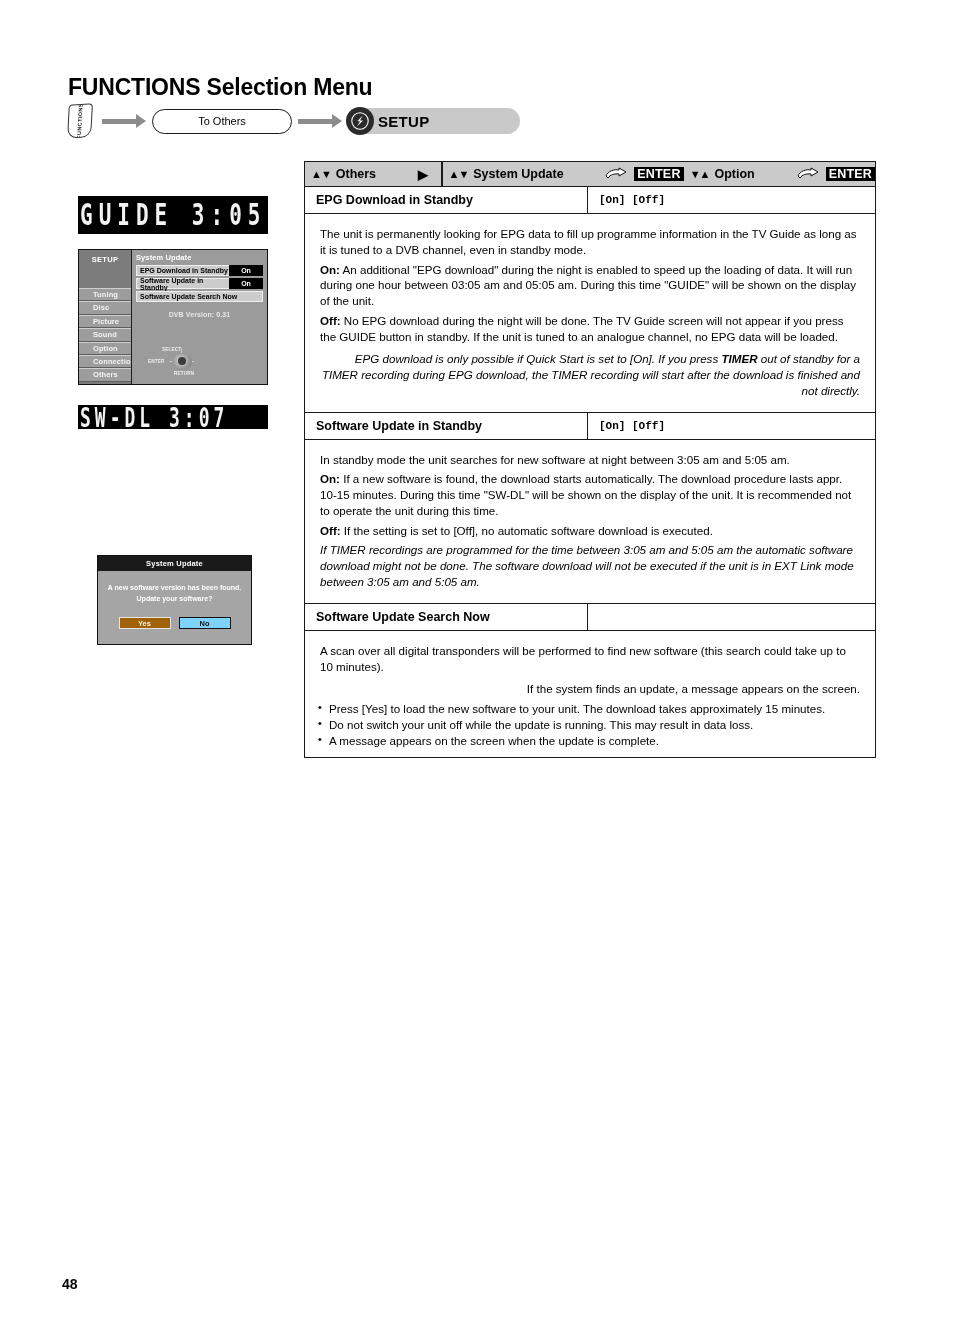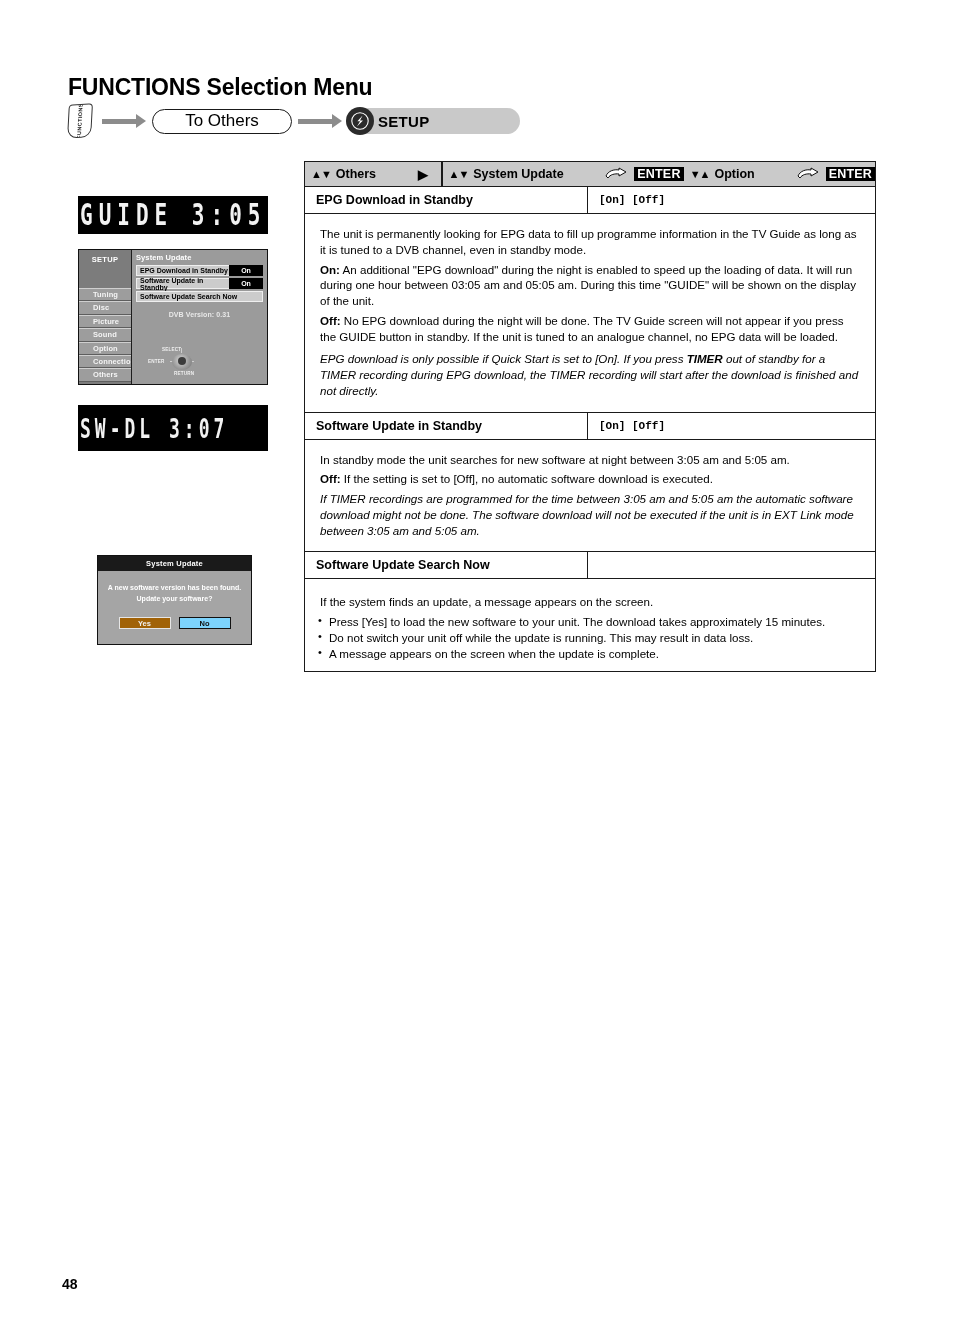--- a/index.html
+++ b/index.html
@@ -49,21 +49,21 @@
     border-bottom:7px solid transparent;
     border-left:10px solid #8c8c8c;
   }
 
   .pill-outline {
     border:1.6px solid #1a1a1a;
     border-radius:14px;
     height:25px;
     min-width:140px;
     display:flex; align-items:center; justify-content:center;
-    font-size:17px;
+    font-size:11px;
     padding:0 18px;
     background:#fff;
   }
 
   .pill-setup {
     height:26px; width:172px;
     background:#c9c9c9;
     border-radius:13px;
     display:flex; align-items:center;
     padding-left:30px;
@@ -89,21 +89,21 @@
   .led-text {
     color:#f2f2f2;
     font-family:"DejaVu Sans Mono", monospace;
     font-weight:bold;
     letter-spacing:6px;
     white-space:nowrap;
     transform: scaleY(1.45);
   }
   #led-guide { left:78px; top:196px; width:190px; height:38px; }
   #led-guide .led-text { font-size:21px; }
-  #led-swdl { left:78px; top:405px; width:190px; height:46px; }
+  #led-swdl { left:78px; top:405px; width:190px; height:24px; }
   #led-swdl .led-text { font-size:18px; letter-spacing:4px; }
 
   
   #osd {
     position:absolute; left:78px; top:249px;
     width:190px; height:136px;
     border:1.5px solid #111;
     background:#a8a8a8;
     display:flex;
     font-size:6.5px;
@@ -284,21 +284,21 @@
     height:100%;
     display:flex; align-items:center;font-family:Liberation Mono, monospace;
   }
   .sect-body {
     padding:8px 11px 9px 11px;
     font-size:11.6px;
     line-height:1.36;
   }
   .sect-body p { margin:4px; }
   .sect-body p + p { margin-top:0px; }
-  .sect-body p.gap { margin-top:7px; }
+  .sect-body p.gap { margin-top:7px;text-align:right; }
   .sect-body .ital { font-style:italic; }
   .sect-body b { font-weight:bold; }
   .bullets { margin:0; padding:0; list-style:none; }
   .bullets li { position:relative; padding-left:13px; }
   .bullets li:before {
     content:"\2022"; position:absolute; left:2px; top:-1px; font-size:11px;
   }
 
   
   #page-number {
@@ -453,31 +453,33 @@
       </div>
     </div>
 
     <div class="sect">
       <div class="sect-head">
         <div class="name">Software Update in Standby</div>
         <div class="opts">[On] [Off]</div>
       </div>
       <div class="sect-body">
         <p>In standby mode the unit searches for new software at night between 3:05 am and 5:05 am.</p>
+        <p><b>On:</b> If a new software is found, the download starts automatically. The download procedure lasts appr. 10-15 minutes. During this time "SW-DL" will be shown on the display of the unit. It is recommended not to operate the unit during this time.</p>
         <p><b>Off:</b> If the setting is set to [Off], no automatic software download is executed.</p>
         <p class="ital">If TIMER recordings are programmed for the time between 3:05 am and 5:05 am the automatic software download might not be done. The software download will not be executed if the unit is in EXT Link mode between 3:05 am and 5:05 am.</p>
       </div>
     </div>
 
     <div class="sect">
       <div class="sect-head">
         <div class="name">Software Update Search Now</div>
         <div class="opts"></div>
       </div>
       <div class="sect-body">
+        <p>A scan over all digital transponders will be performed to find new software (this search could take up to 10 minutes).</p>
         <p class="gap">If the system finds an update, a message appears on the screen.</p>
         <ul class="bullets">
           <li>Press [Yes] to load the new software to your unit. The download takes approximately 15 minutes.</li>
           <li>Do not switch your unit off while the update is running. This may result in data loss.</li>
           <li>A message appears on the screen when the update is complete.</li>
         </ul>
       </div>
     </div>
 
   </div>

